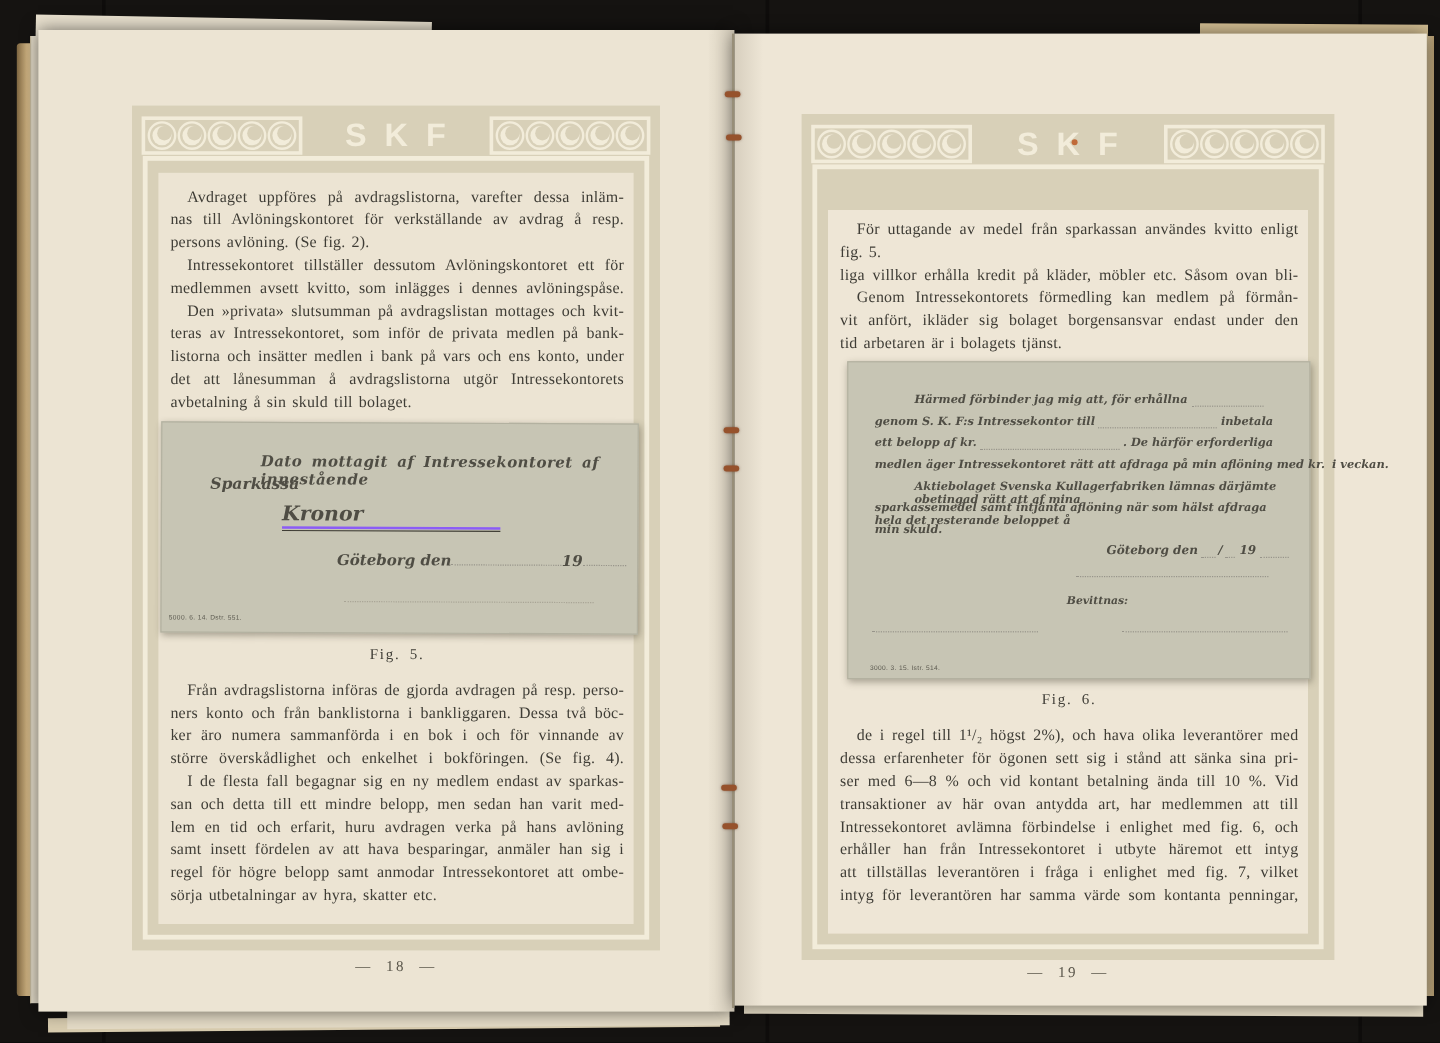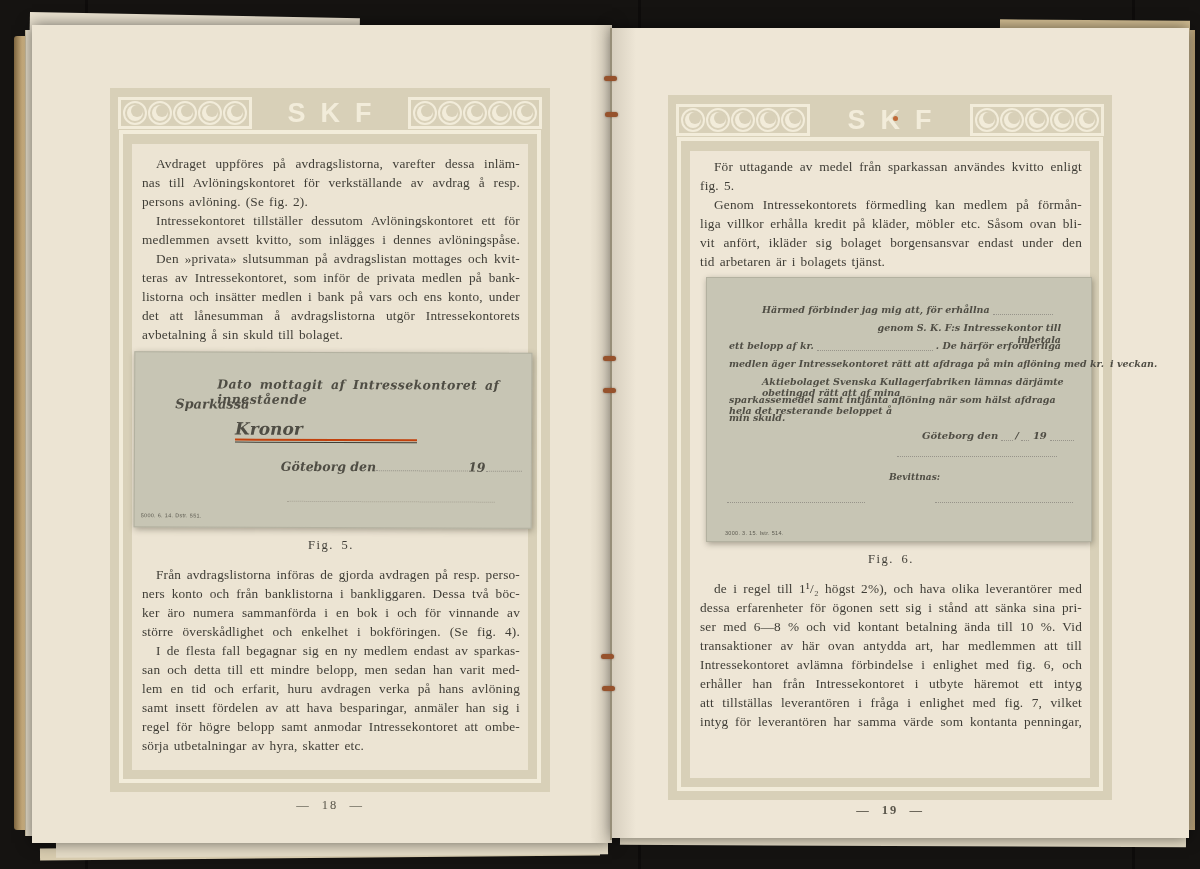--- a/index.html
+++ b/index.html
@@ -51,58 +51,58 @@
   .orn-row{position:absolute;left:8px;right:8px;top:8px;height:34px;display:flex;align-items:center;justify-content:space-between;}
   .ballbox{display:flex;gap:1px;border:3px solid var(--orn);padding:1px 2px;align-items:center;}
   .ball{width:20px;height:20px;border:2px solid var(--orn);border-radius:50%;position:relative;flex:none;}
   .ball::before{content:'';position:absolute;inset:2px;border-radius:50%;background:var(--orn);}
   .ball::after{content:'';position:absolute;width:12px;height:12px;border-radius:50%;background:var(--band);left:6px;top:2px;}
   .skf{font-family:"Liberation Sans",sans-serif;font-weight:bold;font-size:27px;letter-spacing:15px;
     padding-left:14px;color:var(--orn);}
   .inner-line{position:absolute;left:9px;right:9px;top:42px;bottom:9px;border:4px solid var(--orn);}
   .content{position:absolute;left:22px;right:22px;top:56px;bottom:22px;background:inherit;padding-left:16px;}
   .frame-left .content{background:var(--page);}
-  .frame-right .content{background:var(--page2);}
+  .frame-right .content{background:var(--page2);margin-top:24px;}
   .textcol-l{position:absolute;inset:0;padding:10px 8px 0 10px;}
   .textcol-r{position:absolute;inset:0;padding:6px 8px 0 10px;}
 
   
   .para{margin:0;}
   .tline{font-size:13.3px;line-height:19px;color:var(--ink);word-spacing:1.5px;letter-spacing:.2px;
     text-align:justify;text-align-last:justify;}
   .tline.first{text-indent:14px;}
   .tline.short{text-align-last:left;}
 
   .figcap{text-align:center;font-size:12.5px;color:var(--ink);margin-top:10px;letter-spacing:1.5px;word-spacing:3px;}
   .paras-bottom{margin-top:12px;}
   .pagenum{position:absolute;text-align:center;font-size:12.5px;color:#5a564b;letter-spacing:2px;word-spacing:6px;}
   .pagenum-l{top:773px;left:78px;width:440px;}
-  .pagenum-r{top:775px;left:56px;width:444px;font-weight:bold;}
+  .pagenum-r{top:775px;left:56px;width:444px;}
 
   
   .figphoto{position:relative;background:var(--form);box-shadow:1px 2px 6px rgba(55,50,35,.4);border:1px solid #b3b1a0;}
   .fig5{width:396px;height:174px;margin:8px 0 0 -8px;transform:rotate(.25deg);}
   .fig6{width:384px;height:263px;margin:6px 0 0 6px;}
   .scripttxt{font-family:"DejaVu Serif",serif;font-style:italic;font-weight:bold;color:var(--script);}
   .f5-head{position:absolute;top:24px;left:82px;font-size:12.5px;letter-spacing:.4px;word-spacing:3px;}
   .f5-sub{position:absolute;top:44px;left:40px;font-size:13px;}
-  .f5-kr{position:absolute;top:66px;left:100px;width:182px;border-bottom:2px solid #c2410c;}
+  .f5-kr{position:absolute;top:66px;left:100px;width:182px;border-bottom:2px solid #8b5cf6;}
   .f5-kr::after{content:'';position:absolute;left:0;right:0;bottom:-4px;height:1px;background:#3f3d35;}
   .f5-kr span{font-size:17px;}
   .f5-gbg{position:absolute;top:104px;left:146px;display:flex;align-items:baseline;font-size:12.5px;}
   .f5-faint{position:absolute;top:148px;left:152px;width:208px;border-bottom:1px dotted #a8a495;}
   .printcode{position:absolute;font-family:"Liberation Sans",sans-serif;font-style:normal;font-weight:normal;
     font-size:5.5px;color:#5c5a50;letter-spacing:.3px;}
   .f5-print{left:6px;bottom:8px;}
   .f6-print{left:18px;bottom:5px;}
   .dot{border-bottom:1px dotted var(--dot);display:inline-block;height:1em;}
   .f6row{position:absolute;display:flex;align-items:flex-end;font-size:9.5px;line-height:11px;}
   .f6row .dotfill{flex:1;border-bottom:1px dotted var(--dot);height:.9em;margin:0 3px;}
   .f6-l1{top:26px;left:55px;right:35px;}
-  .f6-l2{top:44px;left:22px;right:30px;flex-direction:column;}
+  .f6-l2{top:44px;left:22px;right:30px;}
   .f6-l3{top:62px;left:22px;right:30px;}
   .f6-l4{top:80px;left:22px;right:30px;}
   .f6-l5{top:98px;left:55px;right:12px;}
   .f6-l6{top:116px;left:22px;right:12px;}
   .f6-l7{top:134px;left:22px;}
   .f6-date{top:152px;left:215px;font-size:10px;}
   .f6-sig{position:absolute;top:178px;left:190px;width:160px;border-bottom:1px dotted var(--dot);}
   .f6-wit{position:absolute;top:194px;left:182px;font-size:9px;}
   .f6-wl1{position:absolute;top:224px;left:20px;width:138px;border-bottom:1px dotted var(--dot);}
   .f6-wl2{position:absolute;top:224px;left:228px;width:138px;border-bottom:1px dotted var(--dot);}
@@ -227,22 +227,22 @@
       </div>
       <div class="inner-line"></div>
       <div class="content">
         <div class="textcol-r">
           <div>
               <div class="para">
                 <div class="tline first">För uttagande av medel från sparkassan användes kvitto enligt</div>
                 <div class="tline short">fig. 5.</div>
               </div>
               <div class="para">
+                <div class="tline">liga villkor erhålla kredit på kläder, möbler etc. Såsom ovan bli-</div>
                 <div class="tline first">Genom Intressekontorets förmedling kan medlem på förmån-</div>
-                <div class="tline">liga villkor erhålla kredit på kläder, möbler etc. Såsom ovan bli-</div>
                 <div class="tline">vit anfört, ikläder sig bolaget borgensansvar endast under den</div>
                 <div class="tline short">tid arbetaren är i bolagets tjänst.</div>
               </div>
             </div>
 
           <div class="figphoto fig6">
             <div class="f6row f6-l1 scripttxt">
               <span class="nowrap">Härmed förbinder jag mig att, för erhållna</span>
               <span class="dotfill"></span>
             </div>

